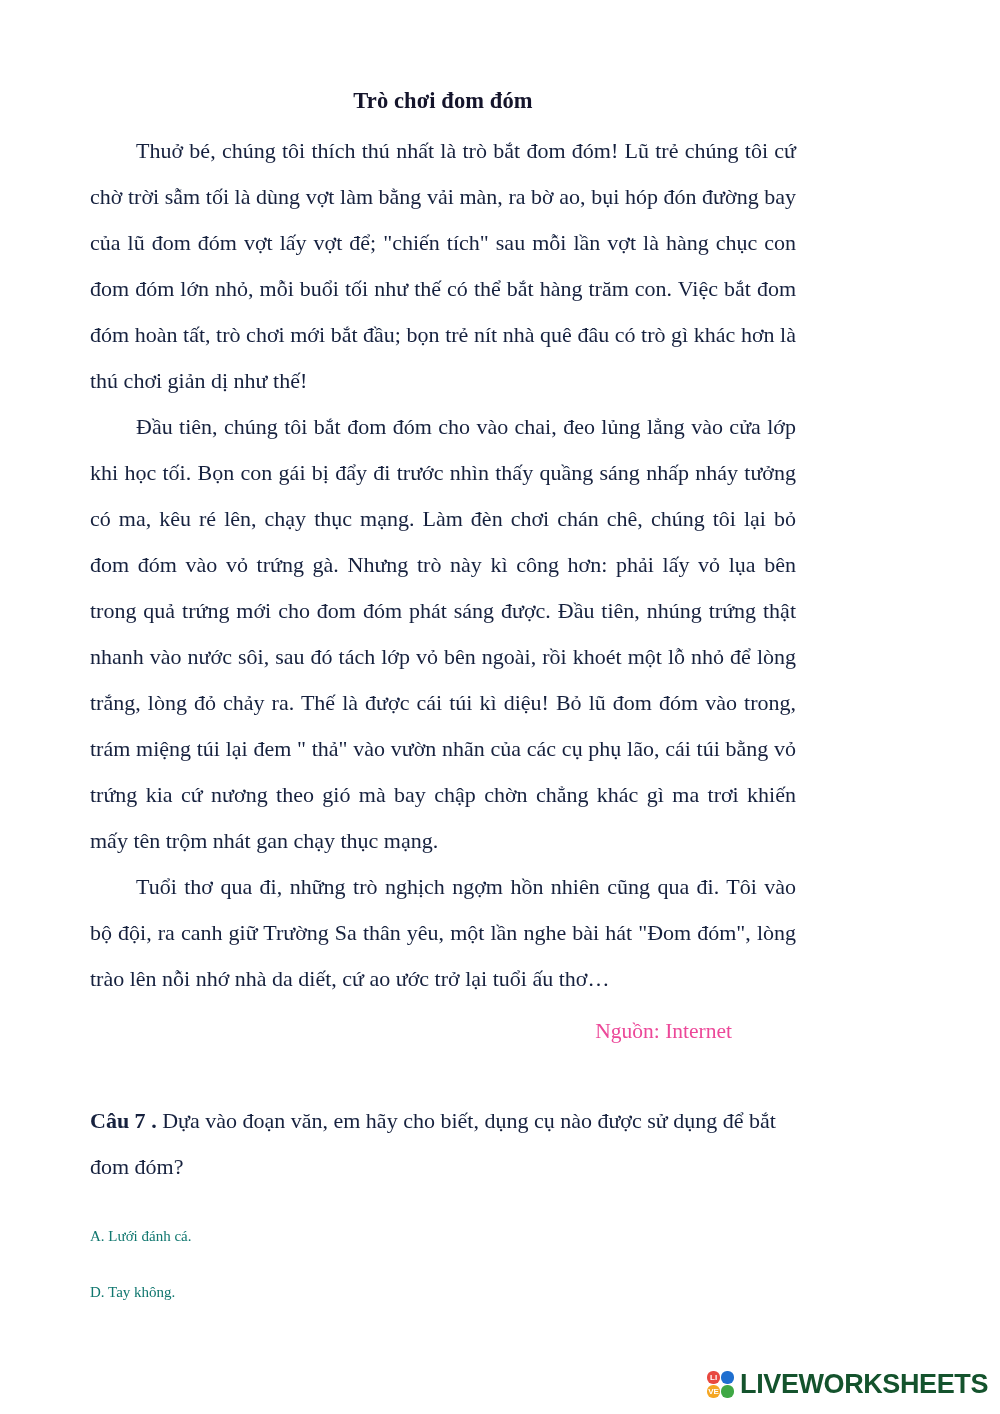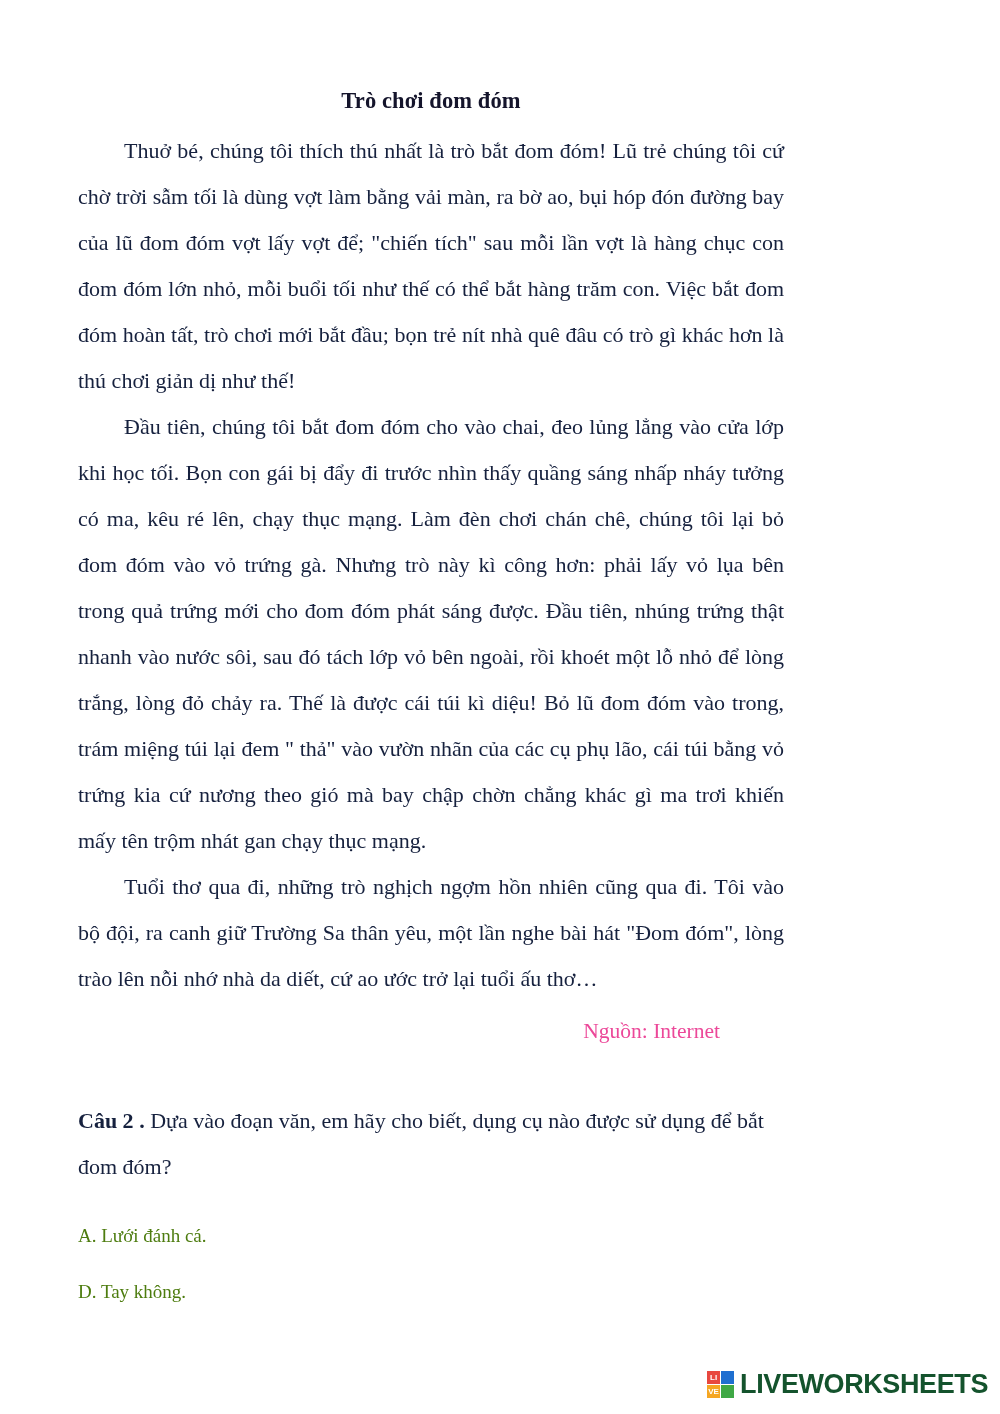--- a/index.html
+++ b/index.html
@@ -10,21 +10,21 @@
     width: 1000px;
     height: 1414px;
     background: #ffffff;
     font-family: "Liberation Serif", serif;
     color: #1a1a2e;
     overflow: hidden;
     position: relative;
   }
   .page {
     position: absolute;
-    left: 0;
+    left: 12px;
     top: 0;
     width: 862px;
     height: 1414px;
     box-sizing: border-box;
     padding: 88px 78px 0 78px;
   }
   .doc-title {
     text-align: center;
     font-weight: bold;
     font-size: 22.5px;
@@ -65,24 +65,24 @@
   .q-label {
     font-weight: bold;
   }
   .q-dot {
     font-weight: bold;
   }
   .options {
     margin: 18px 0 0 0;
   }
   .option {
-    font-size: 19px;
+    font-size: 15px;
     line-height: 56px;
     margin: 0;
-    color: #4d7c0f;
+    color: #0f766e;
   }
   .watermark {
     position: absolute;
     right: 12px;
     bottom: 14px;
     display: flex;
     align-items: center;
     gap: 6px;
   }
   .wm-logo {
@@ -95,20 +95,21 @@
     width: 13px;
     height: 13px;
     font-family: "Liberation Sans", sans-serif;
     font-size: 8px;
     font-weight: bold;
     color: #ffffff;
     display: flex;
     align-items: center;
     justify-content: center;
     line-height: 1;
+    border-radius: 6px;
   }
   .wm-li { background: #e8483f; }
   .wm-ve { background: #f5a623; }
   .wm-b2 { background: #3fa845; }
   .wm-b3 { background: #1f6fd0; }
   .wm-text {
     font-family: "Liberation Sans", sans-serif;
     font-size: 27px;
     font-weight: bold;
     color: #14532d;
@@ -123,21 +124,21 @@
 
   <h1 class="doc-title">Trò chơi đom đóm</h1>
 
   <p class="para">Thuở bé, chúng tôi thích thú nhất là trò bắt đom đóm! Lũ trẻ chúng tôi cứ chờ trời sẫm tối là dùng vợt làm bằng vải màn, ra bờ ao, bụi hóp đón đường bay của lũ đom đóm vợt lấy vợt để; "chiến tích" sau mỗi lần vợt là hàng chục con đom đóm lớn nhỏ, mỗi buổi tối như thế có thể bắt hàng trăm con. Việc bắt đom đóm hoàn tất, trò chơi mới bắt đầu; bọn trẻ nít nhà quê đâu có trò gì khác hơn là thú chơi giản dị như thế!</p>
   <p class="para">Đầu tiên, chúng tôi bắt đom đóm cho vào chai, đeo lủng lẳng vào cửa lớp khi học tối. Bọn con gái bị đẩy đi trước nhìn thấy quầng sáng nhấp nháy tưởng có ma, kêu ré lên, chạy thục mạng. Làm đèn chơi chán chê, chúng tôi lại bỏ đom đóm vào vỏ trứng gà. Nhưng trò này kì công hơn: phải lấy vỏ lụa bên trong quả trứng mới cho đom đóm phát sáng được. Đầu tiên, nhúng trứng thật nhanh vào nước sôi, sau đó tách lớp vỏ bên ngoài, rồi khoét một lỗ nhỏ để lòng trắng, lòng đỏ chảy ra. Thế là được cái túi kì diệu! Bỏ lũ đom đóm vào trong, trám miệng túi lại đem " thả" vào vườn nhãn của các cụ phụ lão, cái túi bằng vỏ trứng kia cứ nương theo gió mà bay chập chờn chẳng khác gì ma trơi khiến mấy tên trộm nhát gan chạy thục mạng.</p>
   <p class="para">Tuổi thơ qua đi, những trò nghịch ngợm hồn nhiên cũng qua đi. Tôi vào bộ đội, ra canh giữ Trường Sa thân yêu, một lần nghe bài hát "Đom đóm", lòng trào lên nỗi nhớ nhà da diết, cứ ao ước trở lại tuổi ấu thơ…</p>
 
   <p class="source">Nguồn: Internet</p>
 
   <div class="question-block">
-    <p class="q-line"><span class="q-label">Câu 2</span>&nbsp;<span class="q-dot">.</span>&nbsp;<span>Dựa vào đoạn văn, em hãy cho biết, dụng cụ nào được sử dụng để bắt đom đóm?</span></p>
+    <p class="q-line"><span class="q-label">Câu 7</span>&nbsp;<span class="q-dot">.</span>&nbsp;<span>Dựa vào đoạn văn, em hãy cho biết, dụng cụ nào được sử dụng để bắt đom đóm?</span></p>
 
     <div class="options">
       <p class="option">A. Lưới đánh cá.</p>
       <p class="option">D. Tay không.</p>
     </div>
   </div>
 
 </div>
 
 <div class="watermark">

